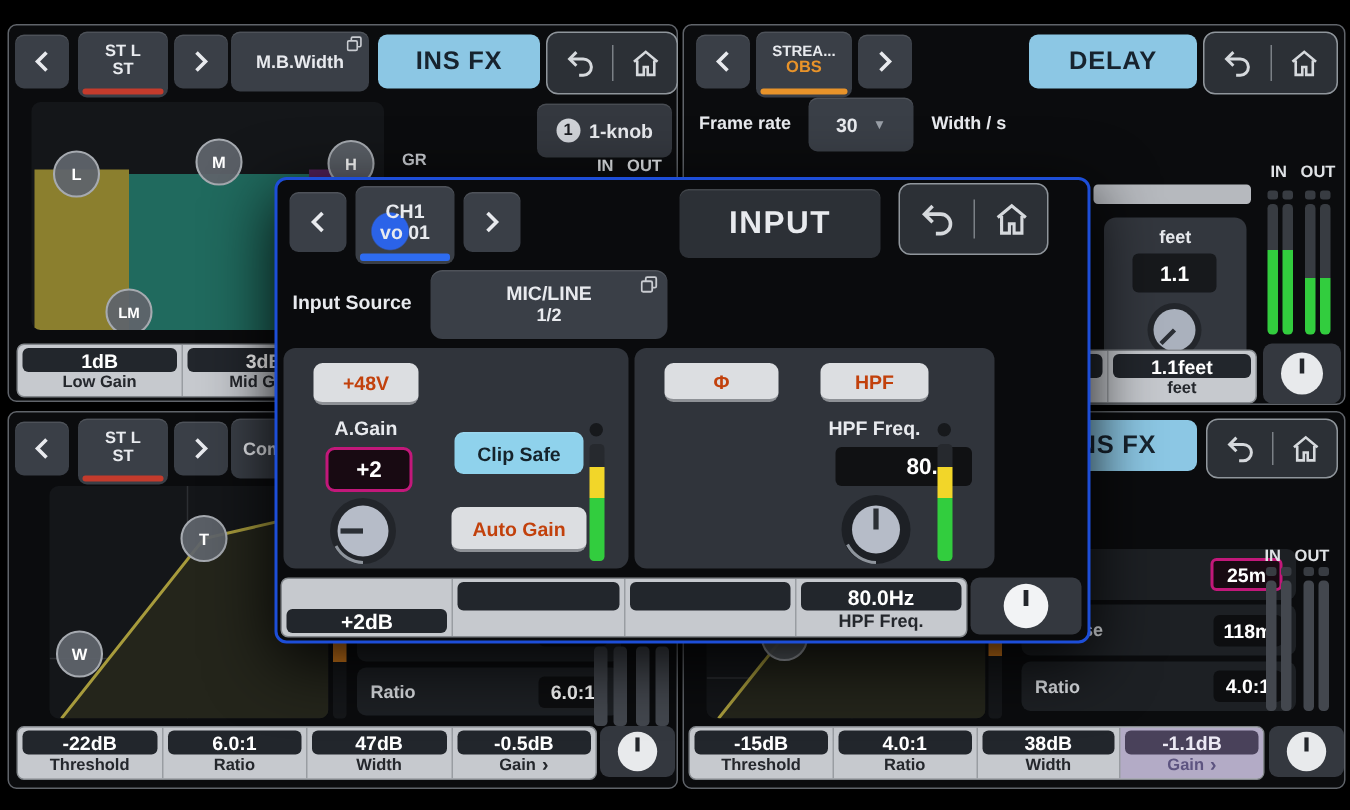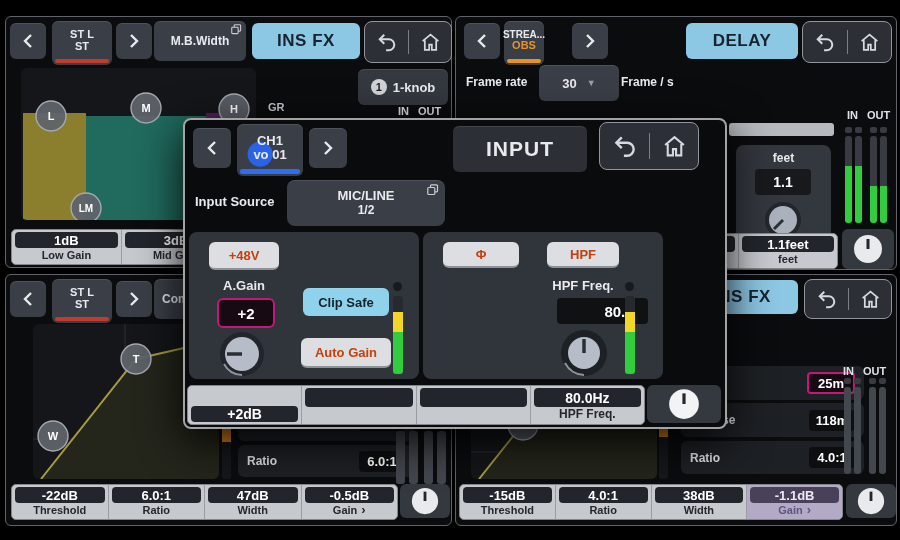--- a/index.html
+++ b/index.html
@@ -21,21 +21,21 @@
   .cell.hl .lbl{color:#5d5480;}
   .chev{font-size:13px;line-height:1;margin-top:-1px;}
   .knobbox{position:absolute;background:#34383f;border-radius:6px;display:flex;align-items:center;justify-content:center;}
   .prow{position:absolute;background:#1d2024;border-radius:6px;display:flex;align-items:center;justify-content:space-between;padding:0 9px;color:#dfe2e6;font-size:12px;font-weight:bold;}
   .prow-val{background:#0d0e10;border-radius:4px;min-width:46px;height:21px;display:flex;align-items:center;justify-content:center;color:#fff;font-size:13px;font-weight:bold;}
   .prow-val.mag{border:2px solid #c2187a;background:#180a12;min-width:44px;height:18px;}
   .meterbar{position:absolute;border-radius:3px;}
   .mdot{position:absolute;border-radius:2px;background:#383c42;}
   .graph{position:absolute;background:#141619;border-radius:6px;overflow:hidden;}
   .lightbtn{background:#dcdee1;color:#c2410c;border-bottom:2px solid #8e9196;font-size:13px;box-shadow:none;}
-  .modal{position:absolute;background:#0a0b0d;border:2px solid #a3a3a3;border-radius:8px;box-shadow:0 12px 44px rgba(0,0,0,.9);}
+  .modal{position:absolute;background:#0a0b0d;border:2px solid #1d4ed8;border-radius:8px;box-shadow:0 12px 44px rgba(0,0,0,.9);}
   .section{position:absolute;background:#30343b;border-radius:8px;}
   .small-label{position:absolute;color:#e8eaee;font-weight:bold;}
   .io-label{position:absolute;color:#dfe2e5;font-size:11px;font-weight:bold;word-spacing:6px;}
   svg{display:block;}
 </style>
 </head>
 <body>
 
 <div class="stage">
 
@@ -137,21 +137,21 @@
   </div>
 
   <div class="panel" style="left:455px;top:16px;width:440px;height:252px;">
     <div class="btn" style="left:8px;top:6px;width:36px;height:36px;">
       <span>
           <svg width="12" height="16" viewBox="0 0 12 16">
             <polyline points="9,2 3,8 9,14" fill="none" stroke="#e8eaee" stroke-width="2.4"></polyline>
           </svg>
         </span>
     </div>
-    <div class="btn chan" style="left:48px;top:4px;width:40px;height:40px;">
+    <div class="btn chan" style="left:48px;top:4px;width:64px;height:40px;">
       <span style="font-size:10px;">STREA...</span>
       <span style="color:#e8932a;">OBS</span>
       <span class="ul" style="background:#e8932a;"></span>
     </div>
     <div class="btn" style="left:116px;top:6px;width:36px;height:36px;">
       <span>
           <svg width="12" height="16" viewBox="0 0 12 16">
             <polyline points="3,2 9,8 3,14" fill="none" stroke="#e8eaee" stroke-width="2.4"></polyline>
           </svg>
         </span>
@@ -168,25 +168,25 @@
         </span>
       <span class="bh-div"></span>
       <span>
           <svg width="21" height="20" viewBox="0 0 24 22">
             <path d="M3 10 L12 2.5 L21 10 M5.5 9 v11 h5 v-6 h3 v6 h5 v-11" fill="none" stroke="#d6d9dd" stroke-width="2"></path>
           </svg>
         </span>
     </div>
 
     <div class="small-label" style="left:10px;top:58px;font-size:12px;">Frame rate</div>
-    <div class="btn" style="left:83px;top:48px;width:80px;height:36px;font-size:13px;gap:10px;">
+    <div class="btn" style="left:83px;top:48px;width:70px;height:36px;font-size:13px;gap:10px;">
       <span>30</span>
       <span style="color:#9aa0a8;font-size:9px;">▼</span>
     </div>
-    <div class="small-label" style="left:165px;top:58px;font-size:12px;">Frame / s</div>
+    <div class="small-label" style="left:165px;top:58px;font-size:12px;">Width / s</div>
 
     <div style="position:absolute;left:273px;top:106px;width:105px;height:13px;background:#b6b9be;border-radius:3px;"></div>
 
     <div class="section" style="left:280px;top:128px;width:95px;height:96px;background:#33373e;">
       <div style="position:absolute;left:0;right:0;top:6px;text-align:center;color:#e8eaee;font-size:12px;font-weight:bold;">feet</div>
       <div style="position:absolute;left:19px;top:24px;width:56px;height:26px;background:#17191c;border-radius:4px;color:#fff;font-weight:bold;font-size:14px;display:flex;align-items:center;justify-content:center;text-align:right;">1.1</div>
       <span style="position:absolute;left:27px;top:55px;">
           <svg width="40" height="40" viewBox="0 0 40 40">
             <circle cx="20" cy="20" r="18" fill="#23262b"></circle>
             <circle cx="20" cy="20" r="14" fill="#aab1bd"></circle>

